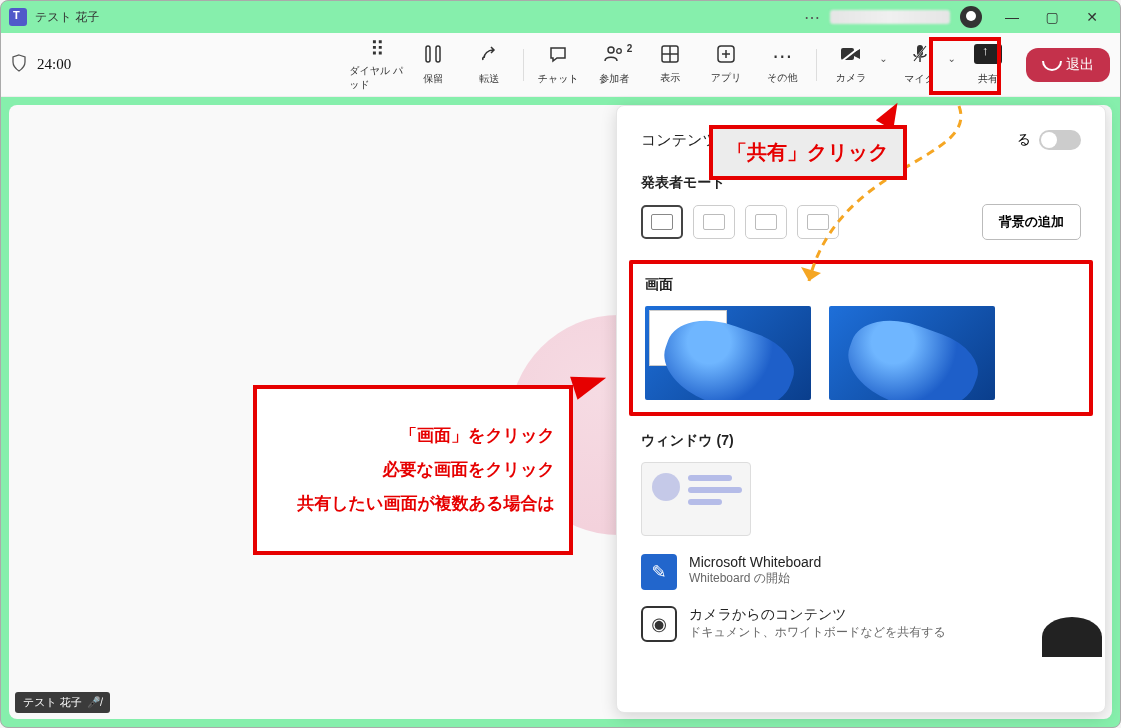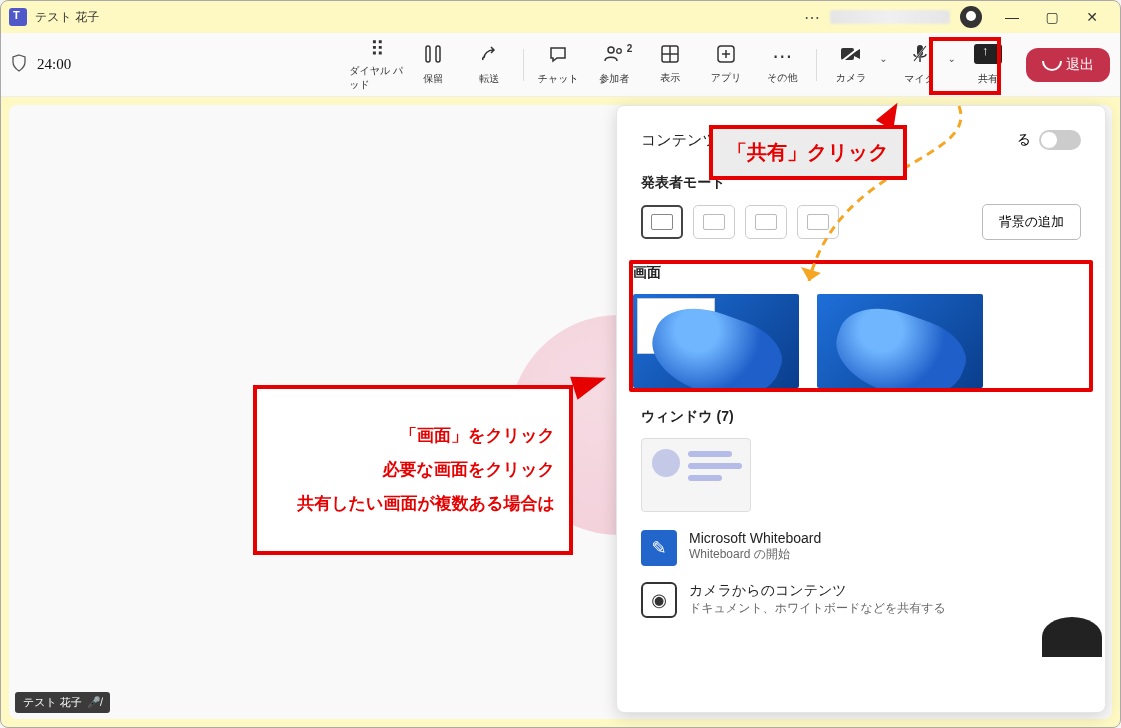--- a/index.html
+++ b/index.html
@@ -5,21 +5,21 @@
     * { box-sizing: border-box; margin: 0; padding: 0; }
     body {
       font-family: "Segoe UI", "Meiryo", sans-serif;
       background: #f5f5f5;
       width: 1121px; height: 728px;
       position: relative;
       overflow: hidden;
     }
     .window {
       width: 1121px; height: 728px;
-      background: #fef9c3;
+      background: #86efac;
       border: 1px solid #aaa;
       border-radius: 8px;
       overflow: hidden;
       position: relative;
     }
     
     .titlebar {
       height: 32px;
       display: flex;
       align-items: center;
@@ -162,27 +162,27 @@
     .mode-btn {
       width: 42px; height: 34px; border: 1px solid #ccc; border-radius: 5px;
       display: flex; align-items: center; justify-content: center;
       background: #fff;
     }
     .mode-btn.sel { border: 2px solid #444; }
     .mode-inner { width: 22px; height: 16px; border: 1.5px solid #888; border-radius: 2px; position:relative;}
     .bg-btn {
       margin-left: auto;
       border: 1px solid #bbb; border-radius: 5px;
-      padding: 8px 16px; font-size: 13px;
+      padding: 8px 16px; font-size: 13px; font-weight: bold;
     }
     
     .screen-section {
       border: 4px solid #e60000;
       border-radius: 2px;
-      padding: 0;
+      padding: 12px;
       margin-left: -12px; margin-right: -12px;
       margin-bottom: 16px;
     }
     .screen-thumbs { display: flex; gap: 18px; margin-top: 12px;}
     .thumb {
       width: 166px; height: 94px;
       background: linear-gradient(135deg,#1e6fd9,#0a3e8c);
       border-radius: 2px;
       position: relative; overflow: hidden;
     }

